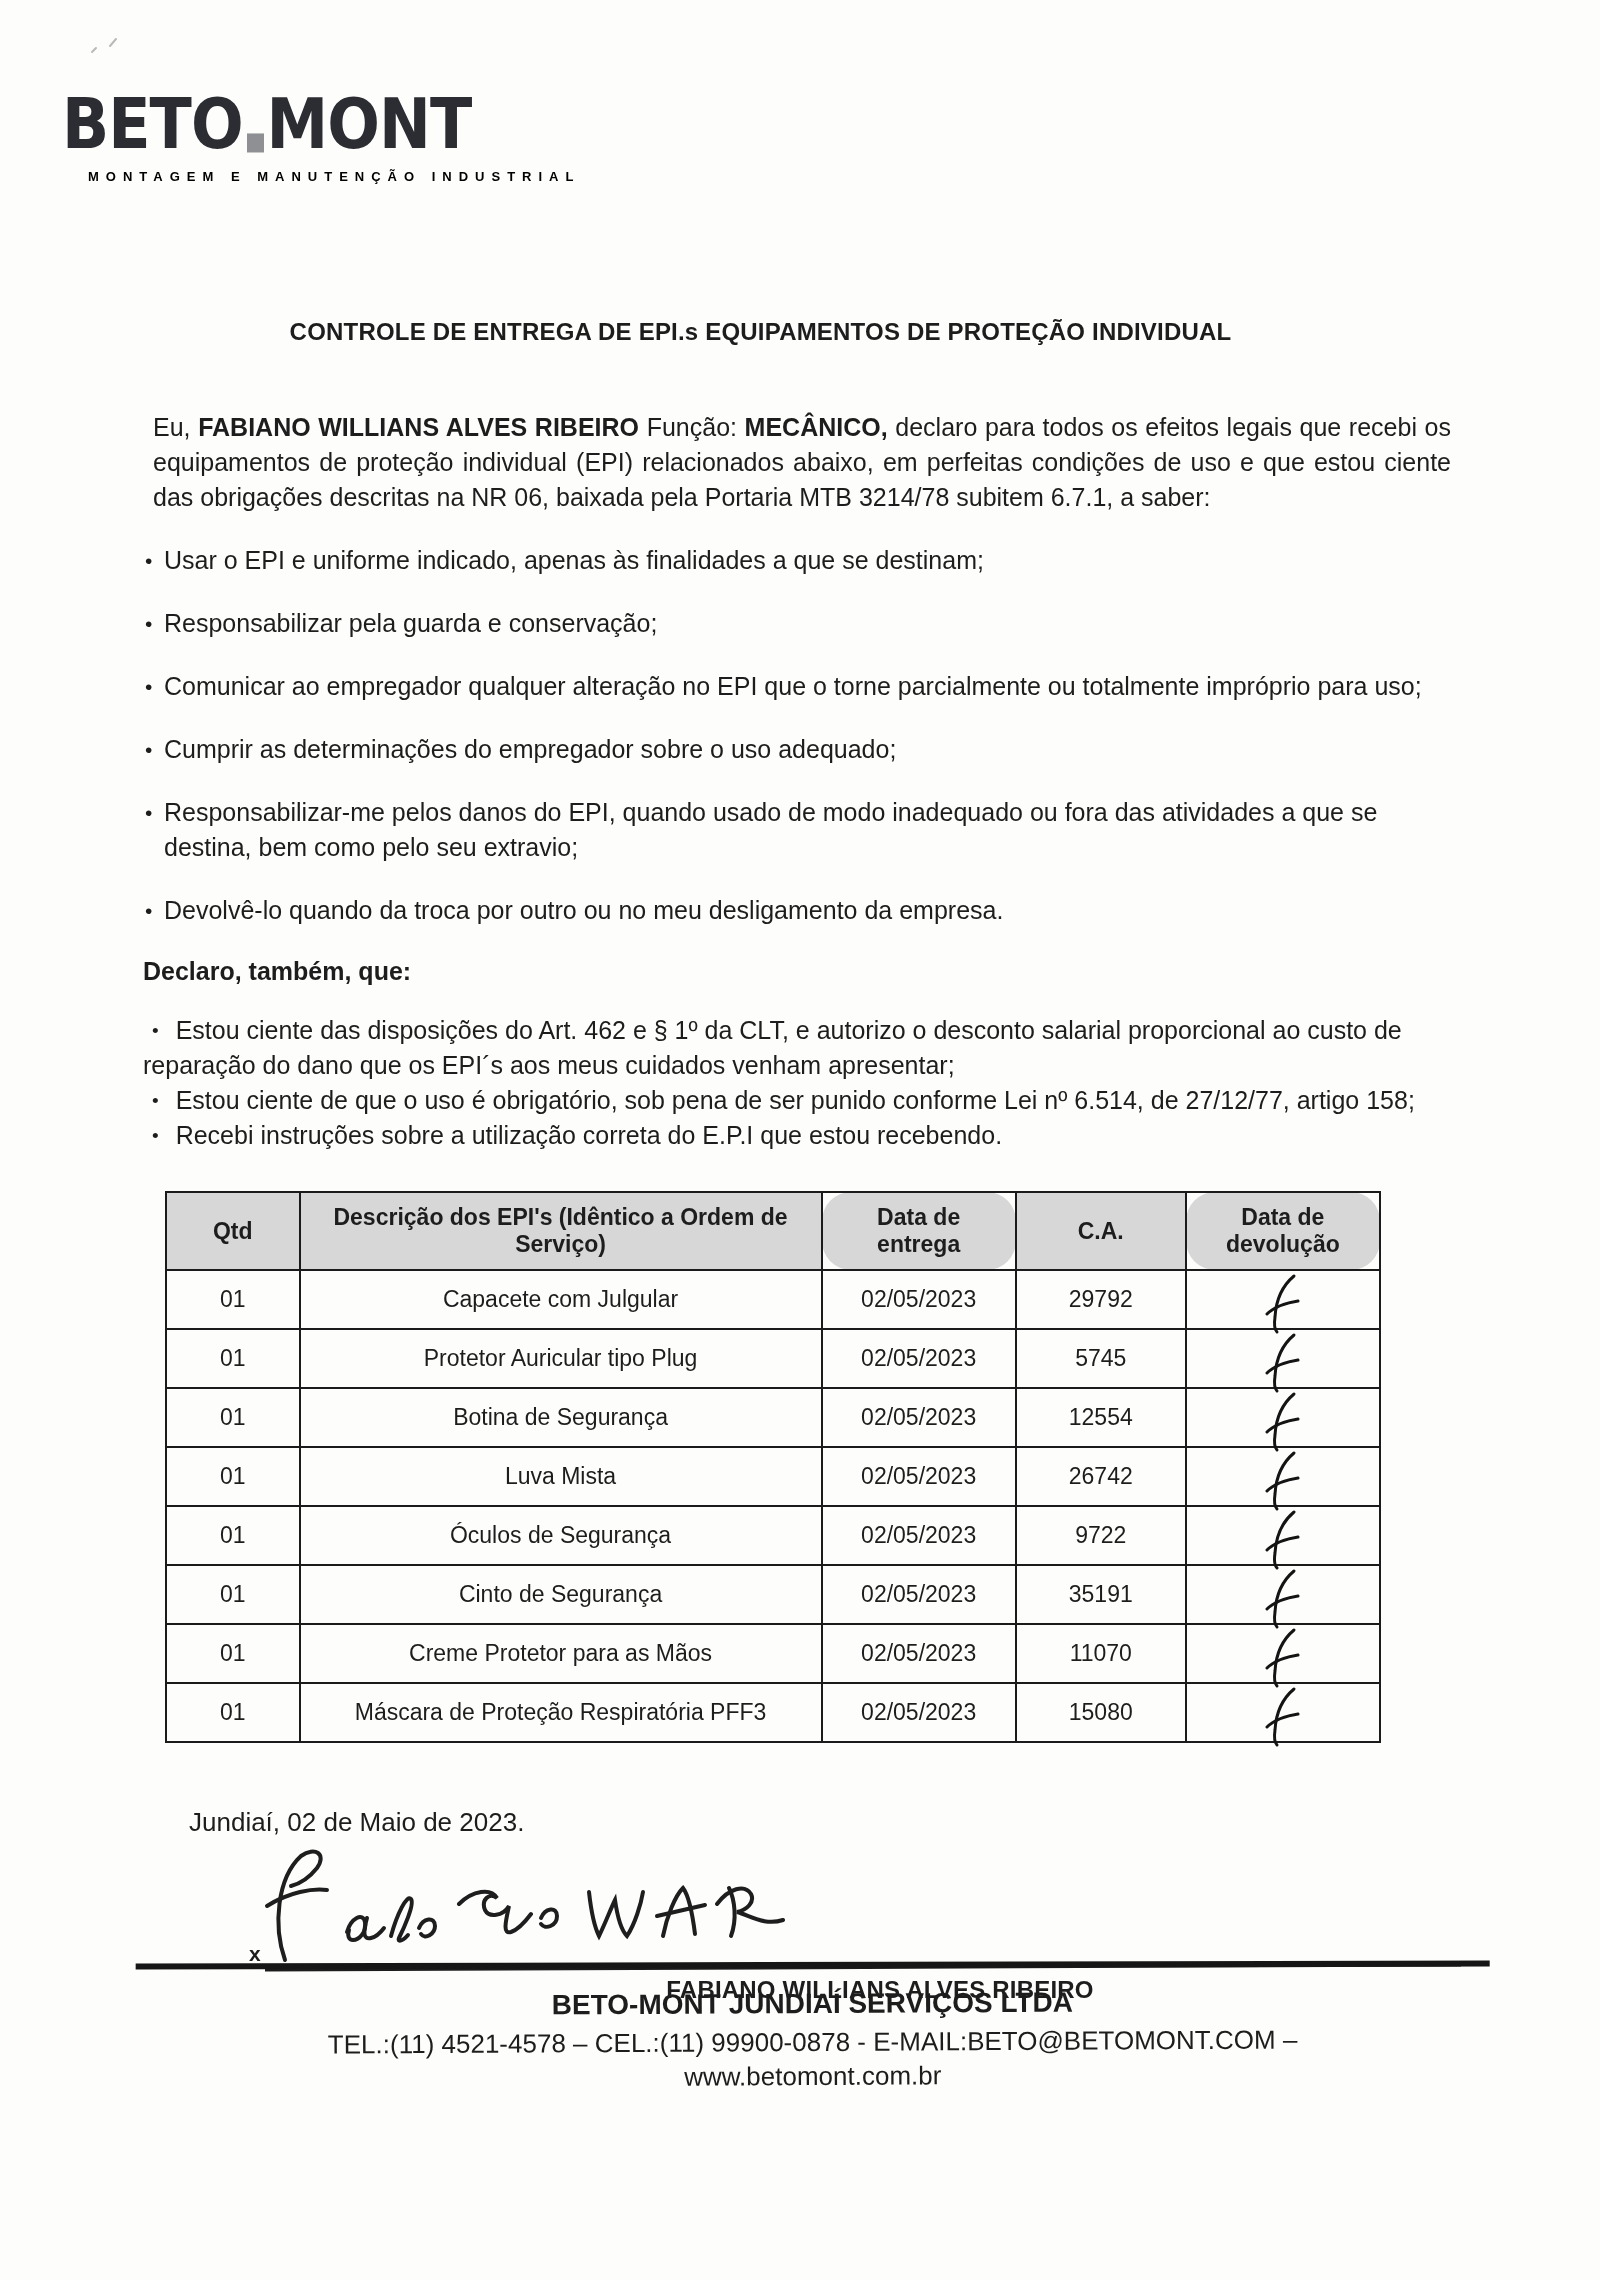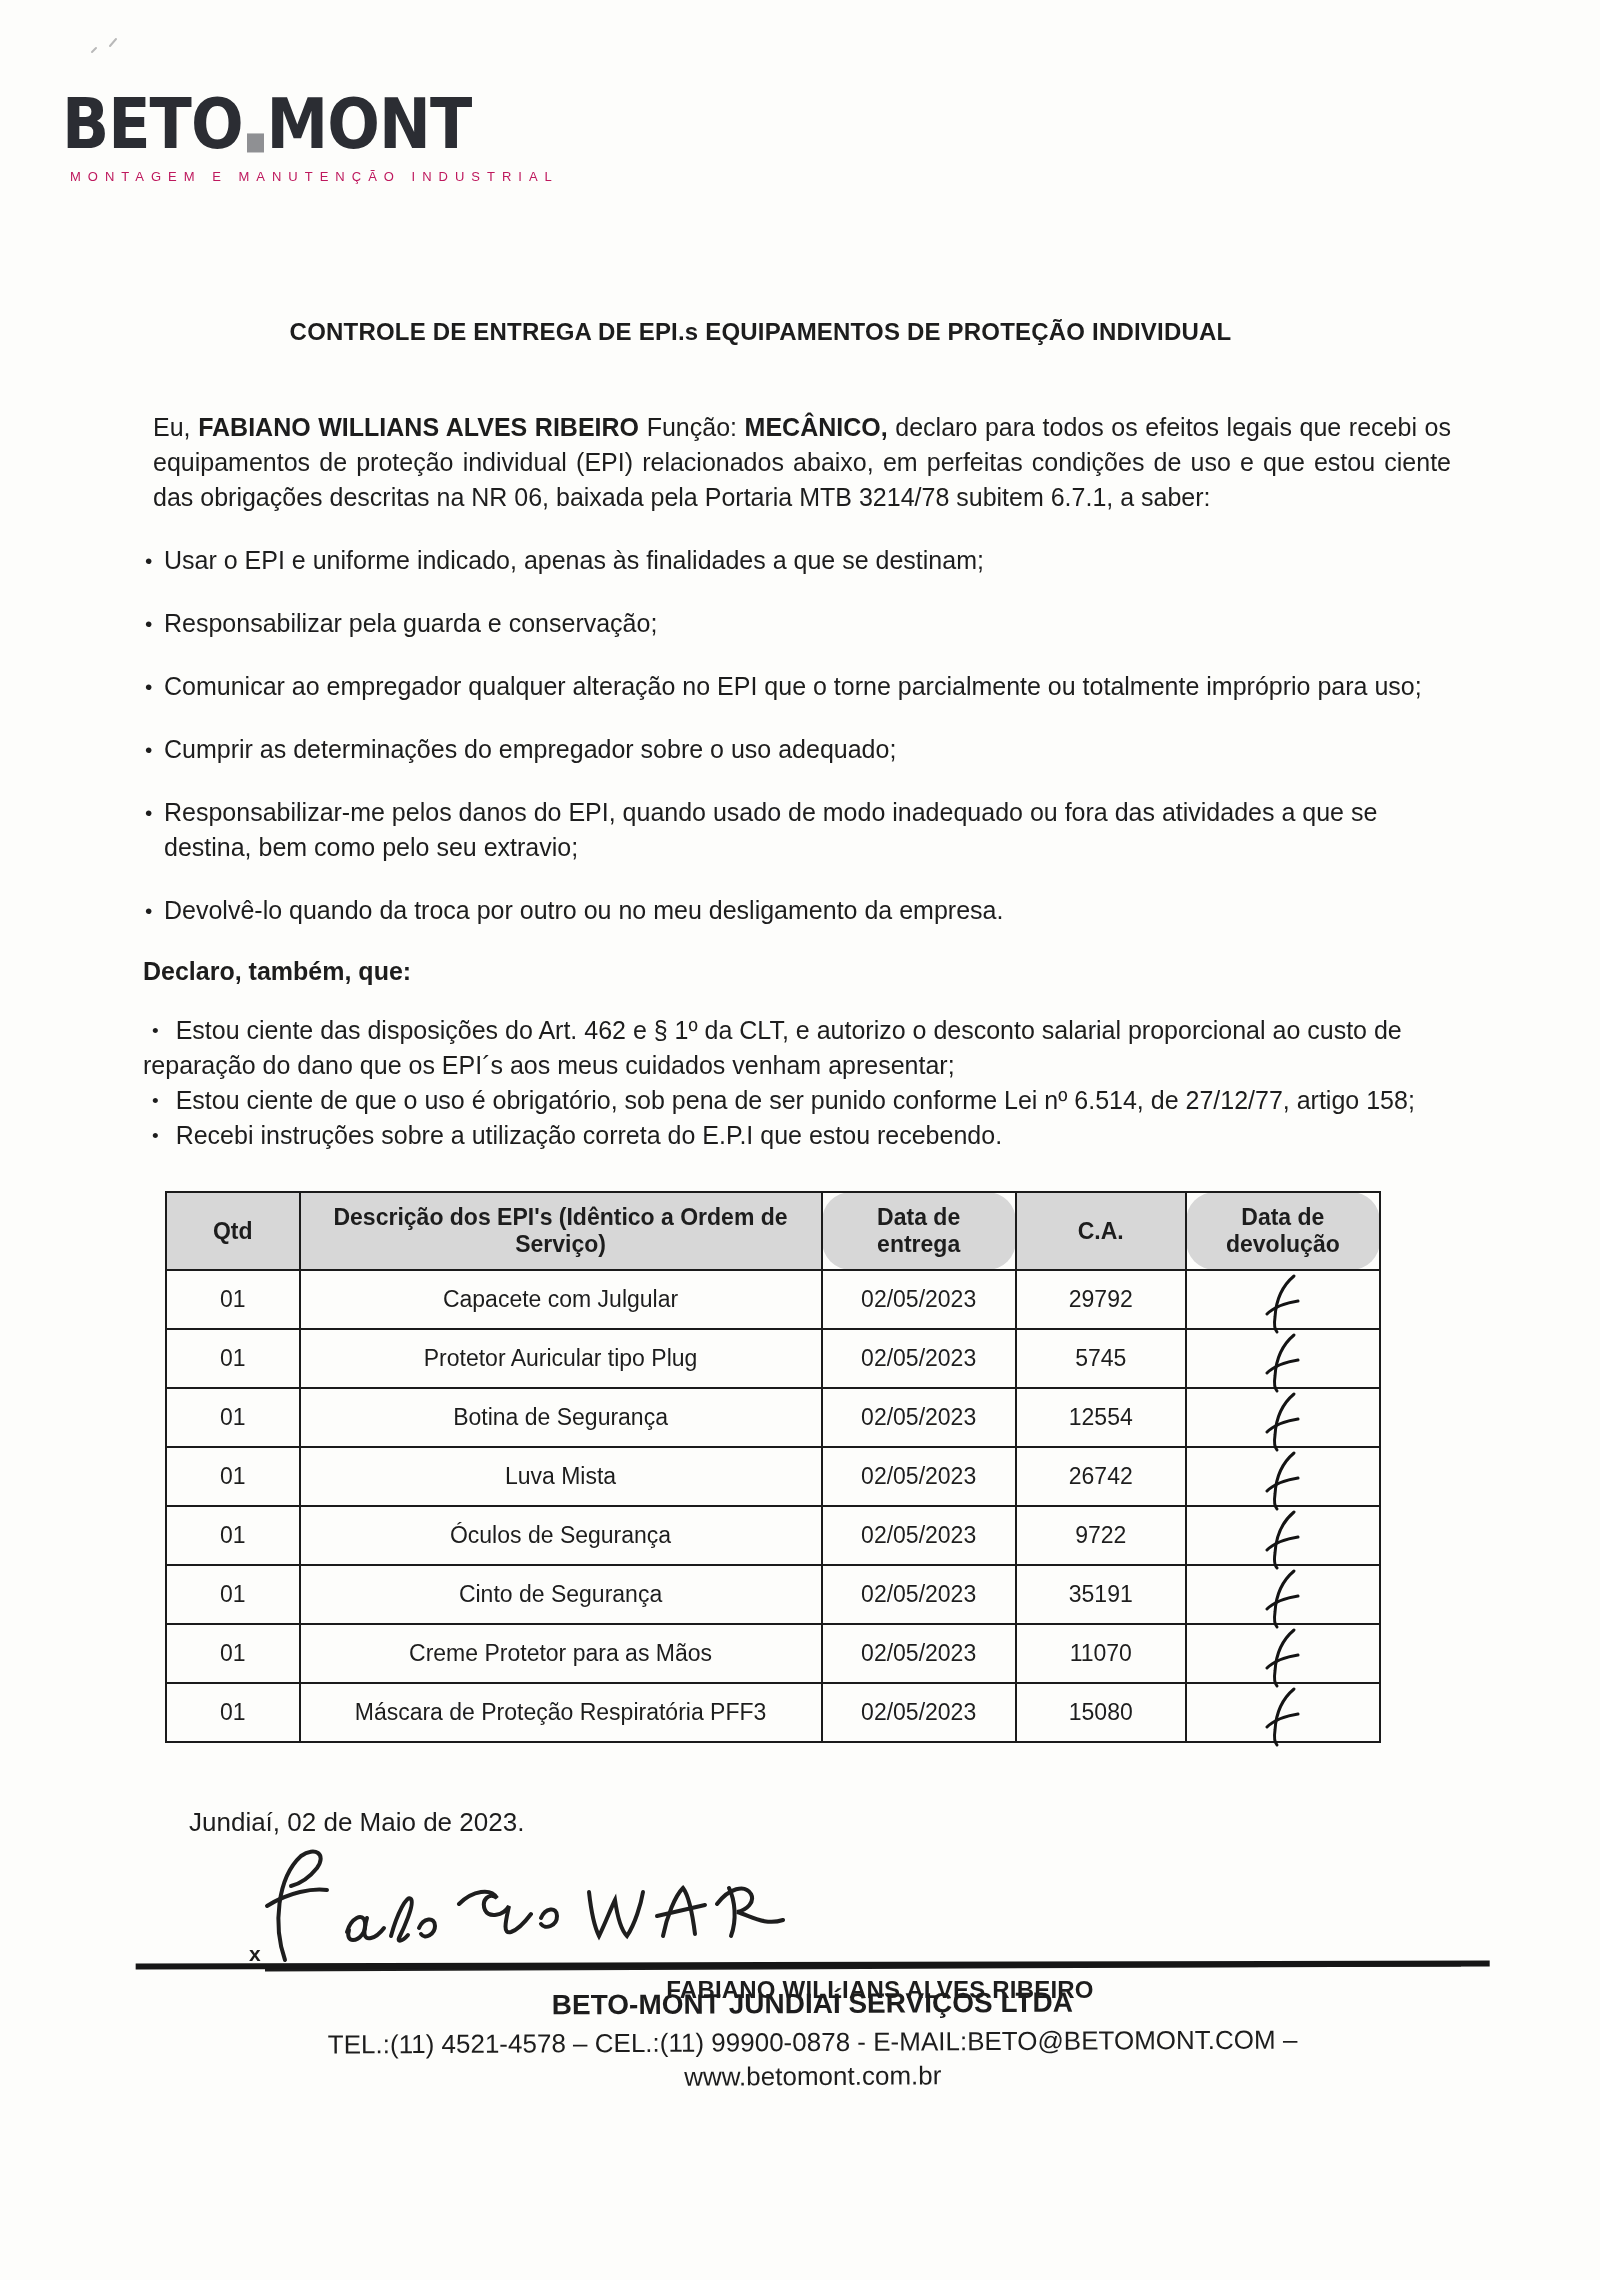--- a/index.html
+++ b/index.html
@@ -9,21 +9,21 @@
     font-family:"Liberation Sans", sans-serif; color:#1d1d1d;padding-left:25px;
   }
 
   
   .logo { position:absolute; left:62px; top:92px; }
   .logo-row { display:flex; align-items:flex-end; line-height:0.95;
     font-family:"DejaVu Sans", sans-serif; font-weight:bold; font-size:62px;
     letter-spacing:-1px; color:#2b2d33; transform:scaleY(1.12); transform-origin:top left; }
   .logo-dot { width:17px; height:17px; background:#8f9093; margin:0 3px 5px 4px; flex:0 0 auto; }
   .logo-tagline { margin-top:18px; padding-left:8px; font-size:13px; letter-spacing:7px;
-    color:#be185d; font-weight:normal; }
+    color:#000000; font-weight:bold;margin-left:18px; }
 
   
   .artifact { position:absolute; left:86px; top:36px; }
 
   
   .doc-title { position:absolute; top:318px; left:8px; width:100%; box-sizing:border-box;
     padding-right:120px; text-align:center; font-weight:bold; font-size:24px; letter-spacing:0.2px; }
 
   
   .content { position:absolute; left:143px; top:400px; width:1318px;

